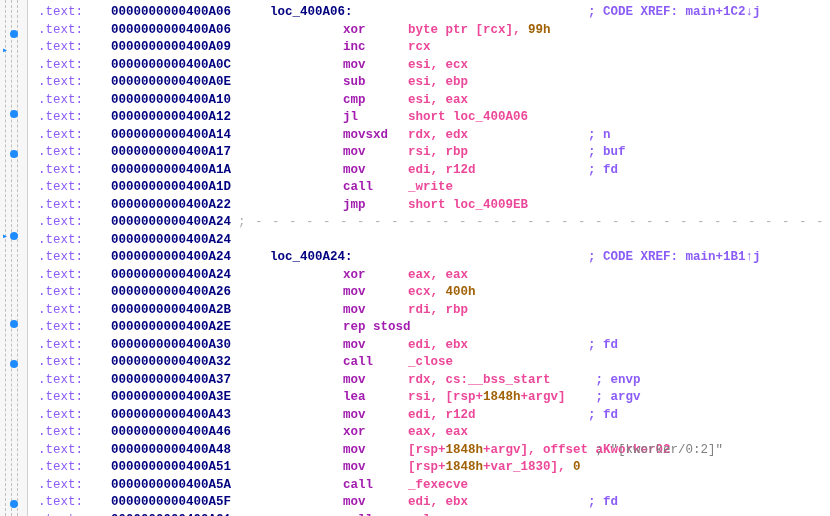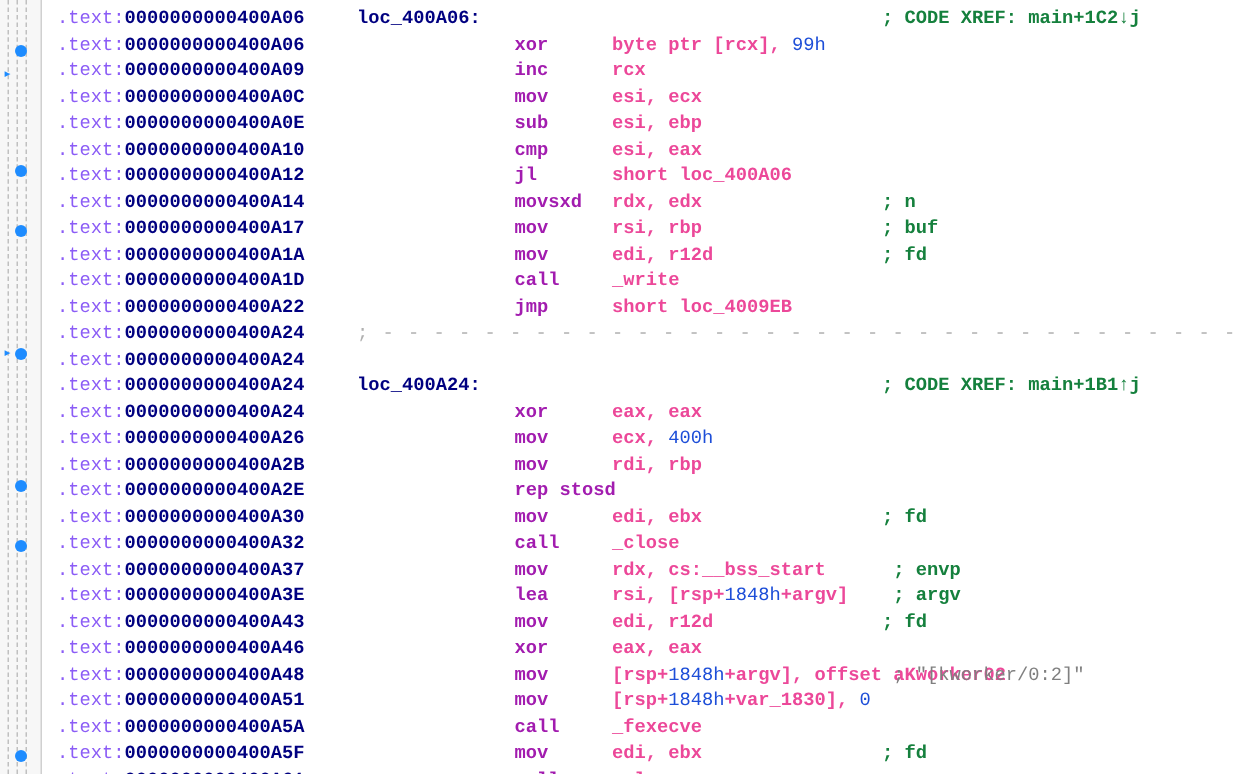--- a/index.html
+++ b/index.html
@@ -41,26 +41,26 @@
   }
   .code {
     flex: 1;
     padding: 4px 0 0 10px;
     background: #ffffff;
     white-space: pre;
     line-height: 17.5px;
   }
   .line { height: 17.5px; display: flex; }
   .seg { color: #8b5cf6; }
-  .addr { color: #000080; font-weight: bold; }
-  .lbl { color: #000080; font-weight: bold; }
+  .addr { color: #000080; font-weight: bold; margin-left: 28px; }
+  .lbl { color: #000080; font-weight: bold; margin-left: 32px; }
   .mnem { color: #a21caf; font-weight: bold; }
   .op  { color: #ec4899; font-weight: bold; }
-  .num { color: #1d4ed8; font-weight: normal; }
-  .cmt { color: #15803d; font-weight: bold; }
+  .num { color: #a16207; font-weight: bold; }
+  .cmt { color: #8b5cf6; font-weight: bold; }
   .gray { color: #808080; }
   .dash { color: #b0b0b0; }
   .sep-line { letter-spacing: 1px; }
   .cell-prefix { width: 200px; display: inline-block; }
   .cell-label  { width: 105px; display: inline-block; }
   .cell-mnem   { width: 65px;  display: inline-block; }
   .cell-ops    { width: 180px; display: inline-block; }
   .cell-cmt    { display: inline-block; }
 </style>
 </head>

